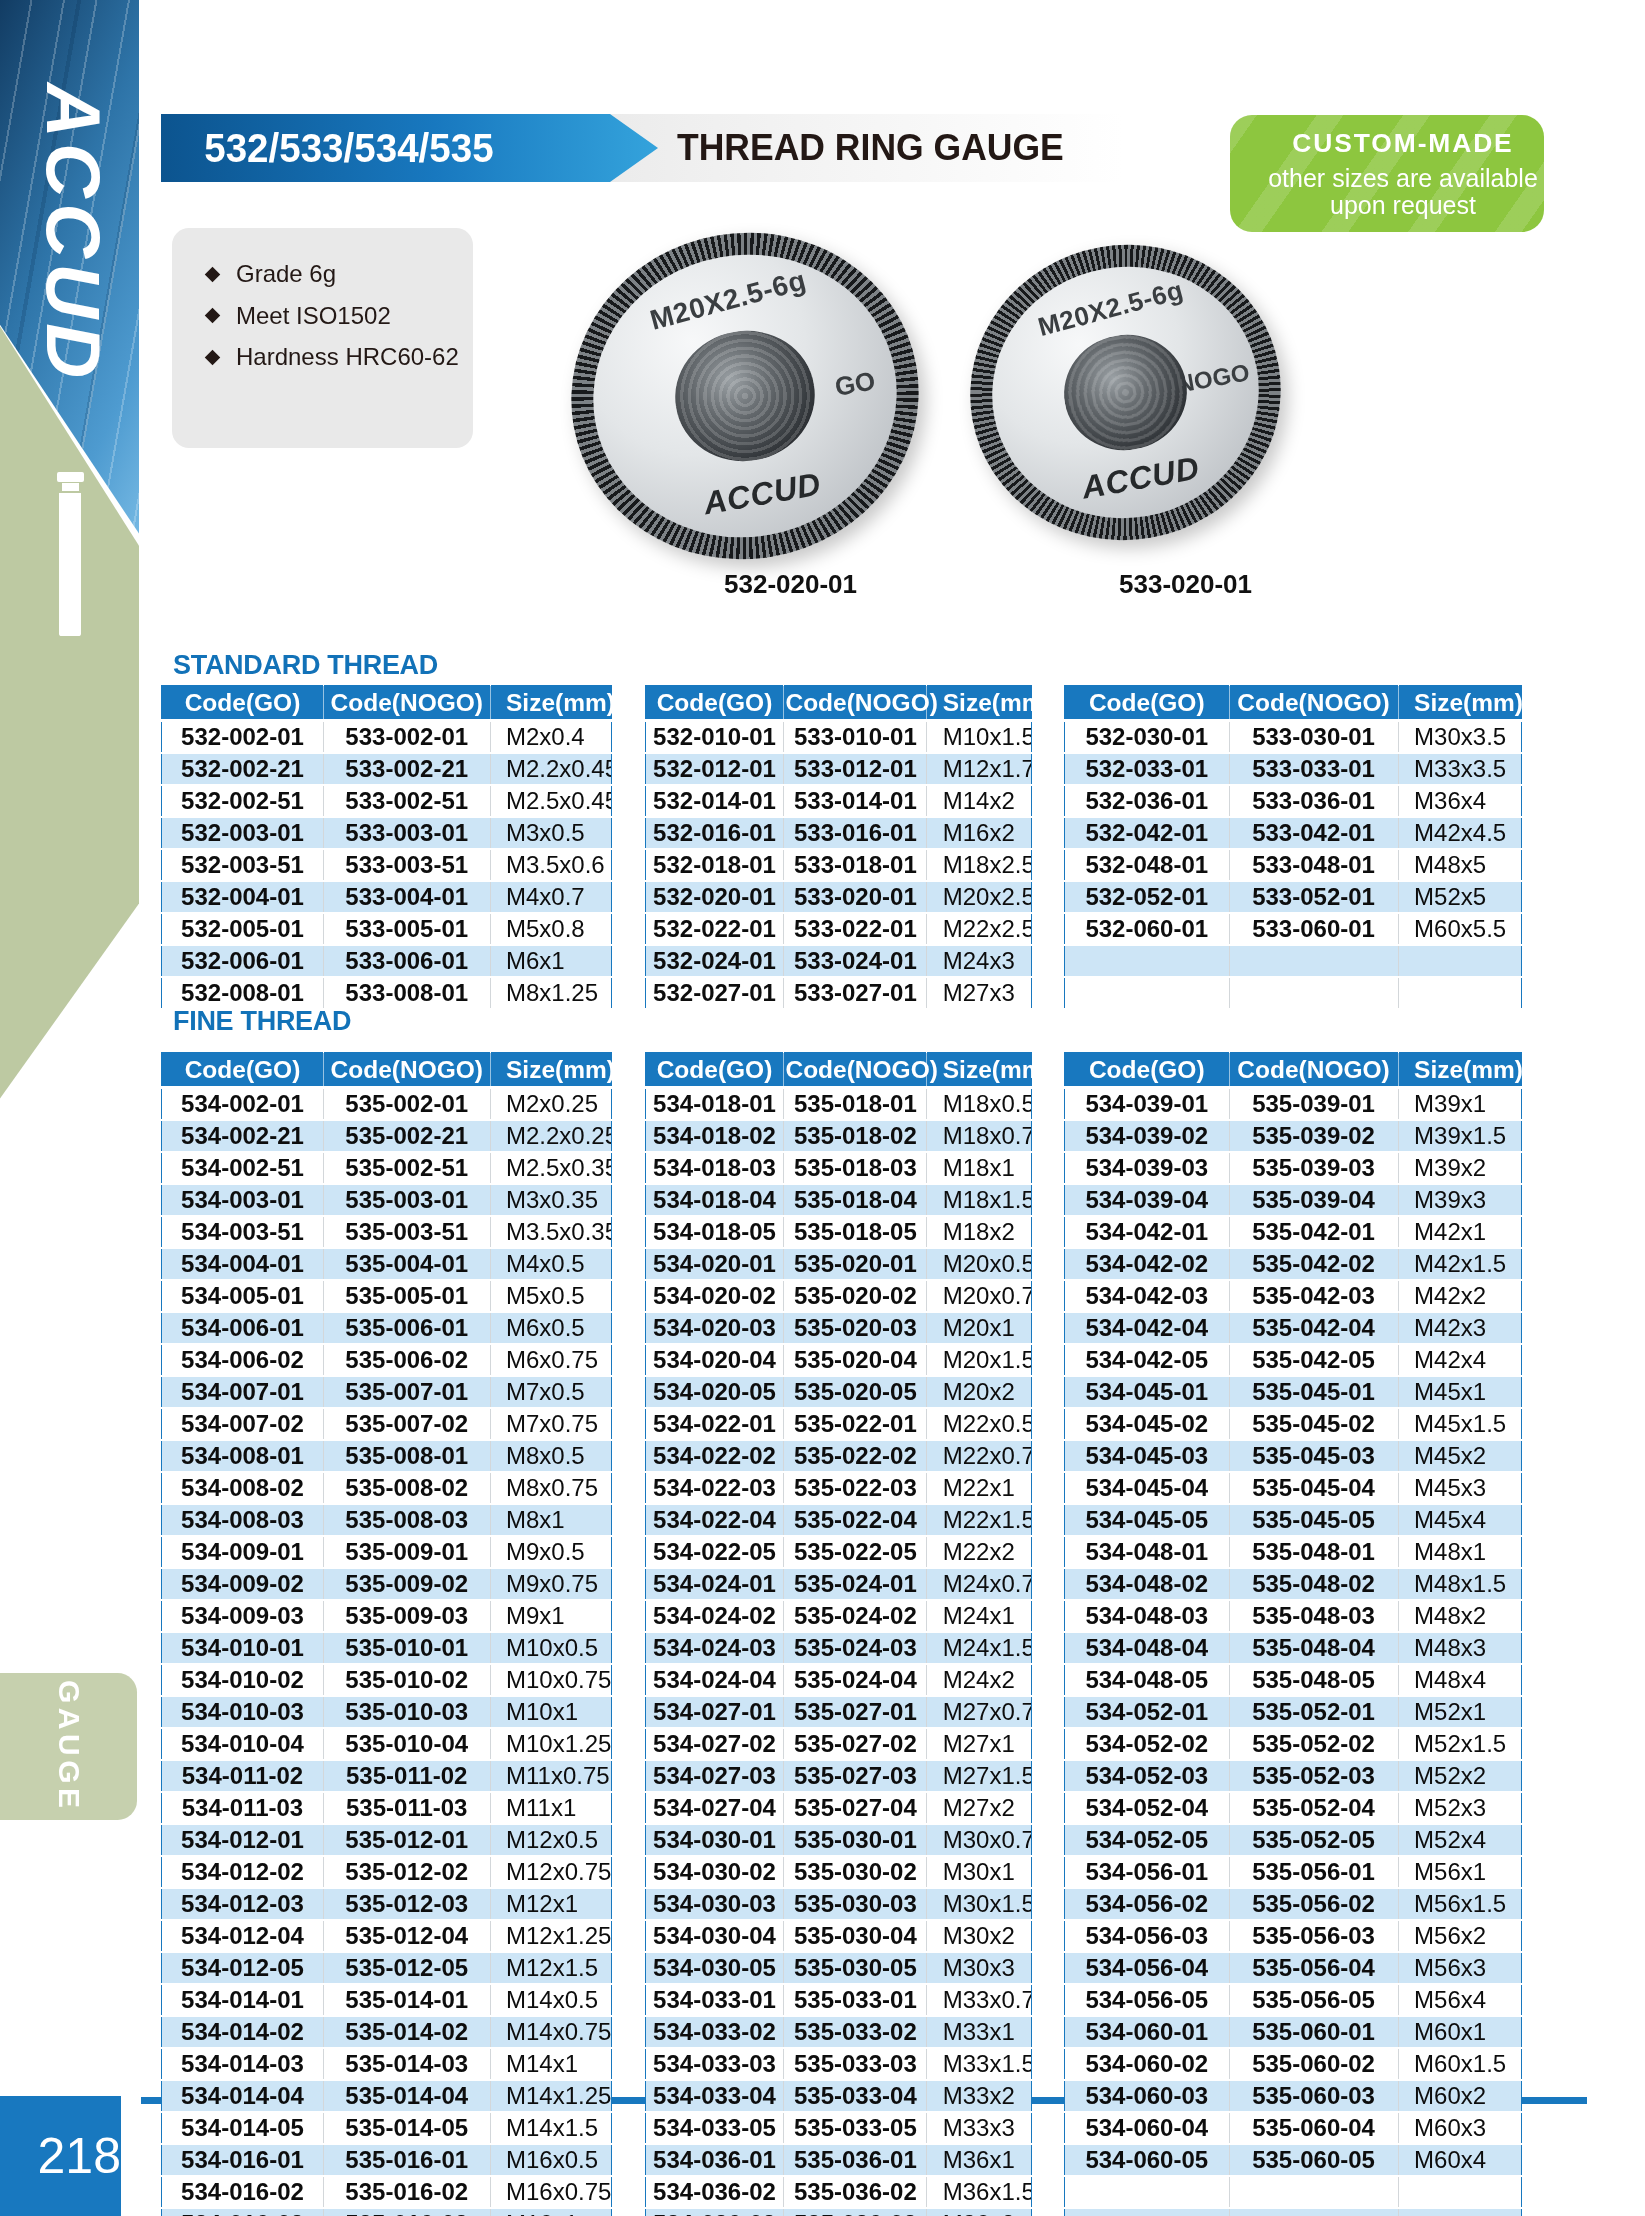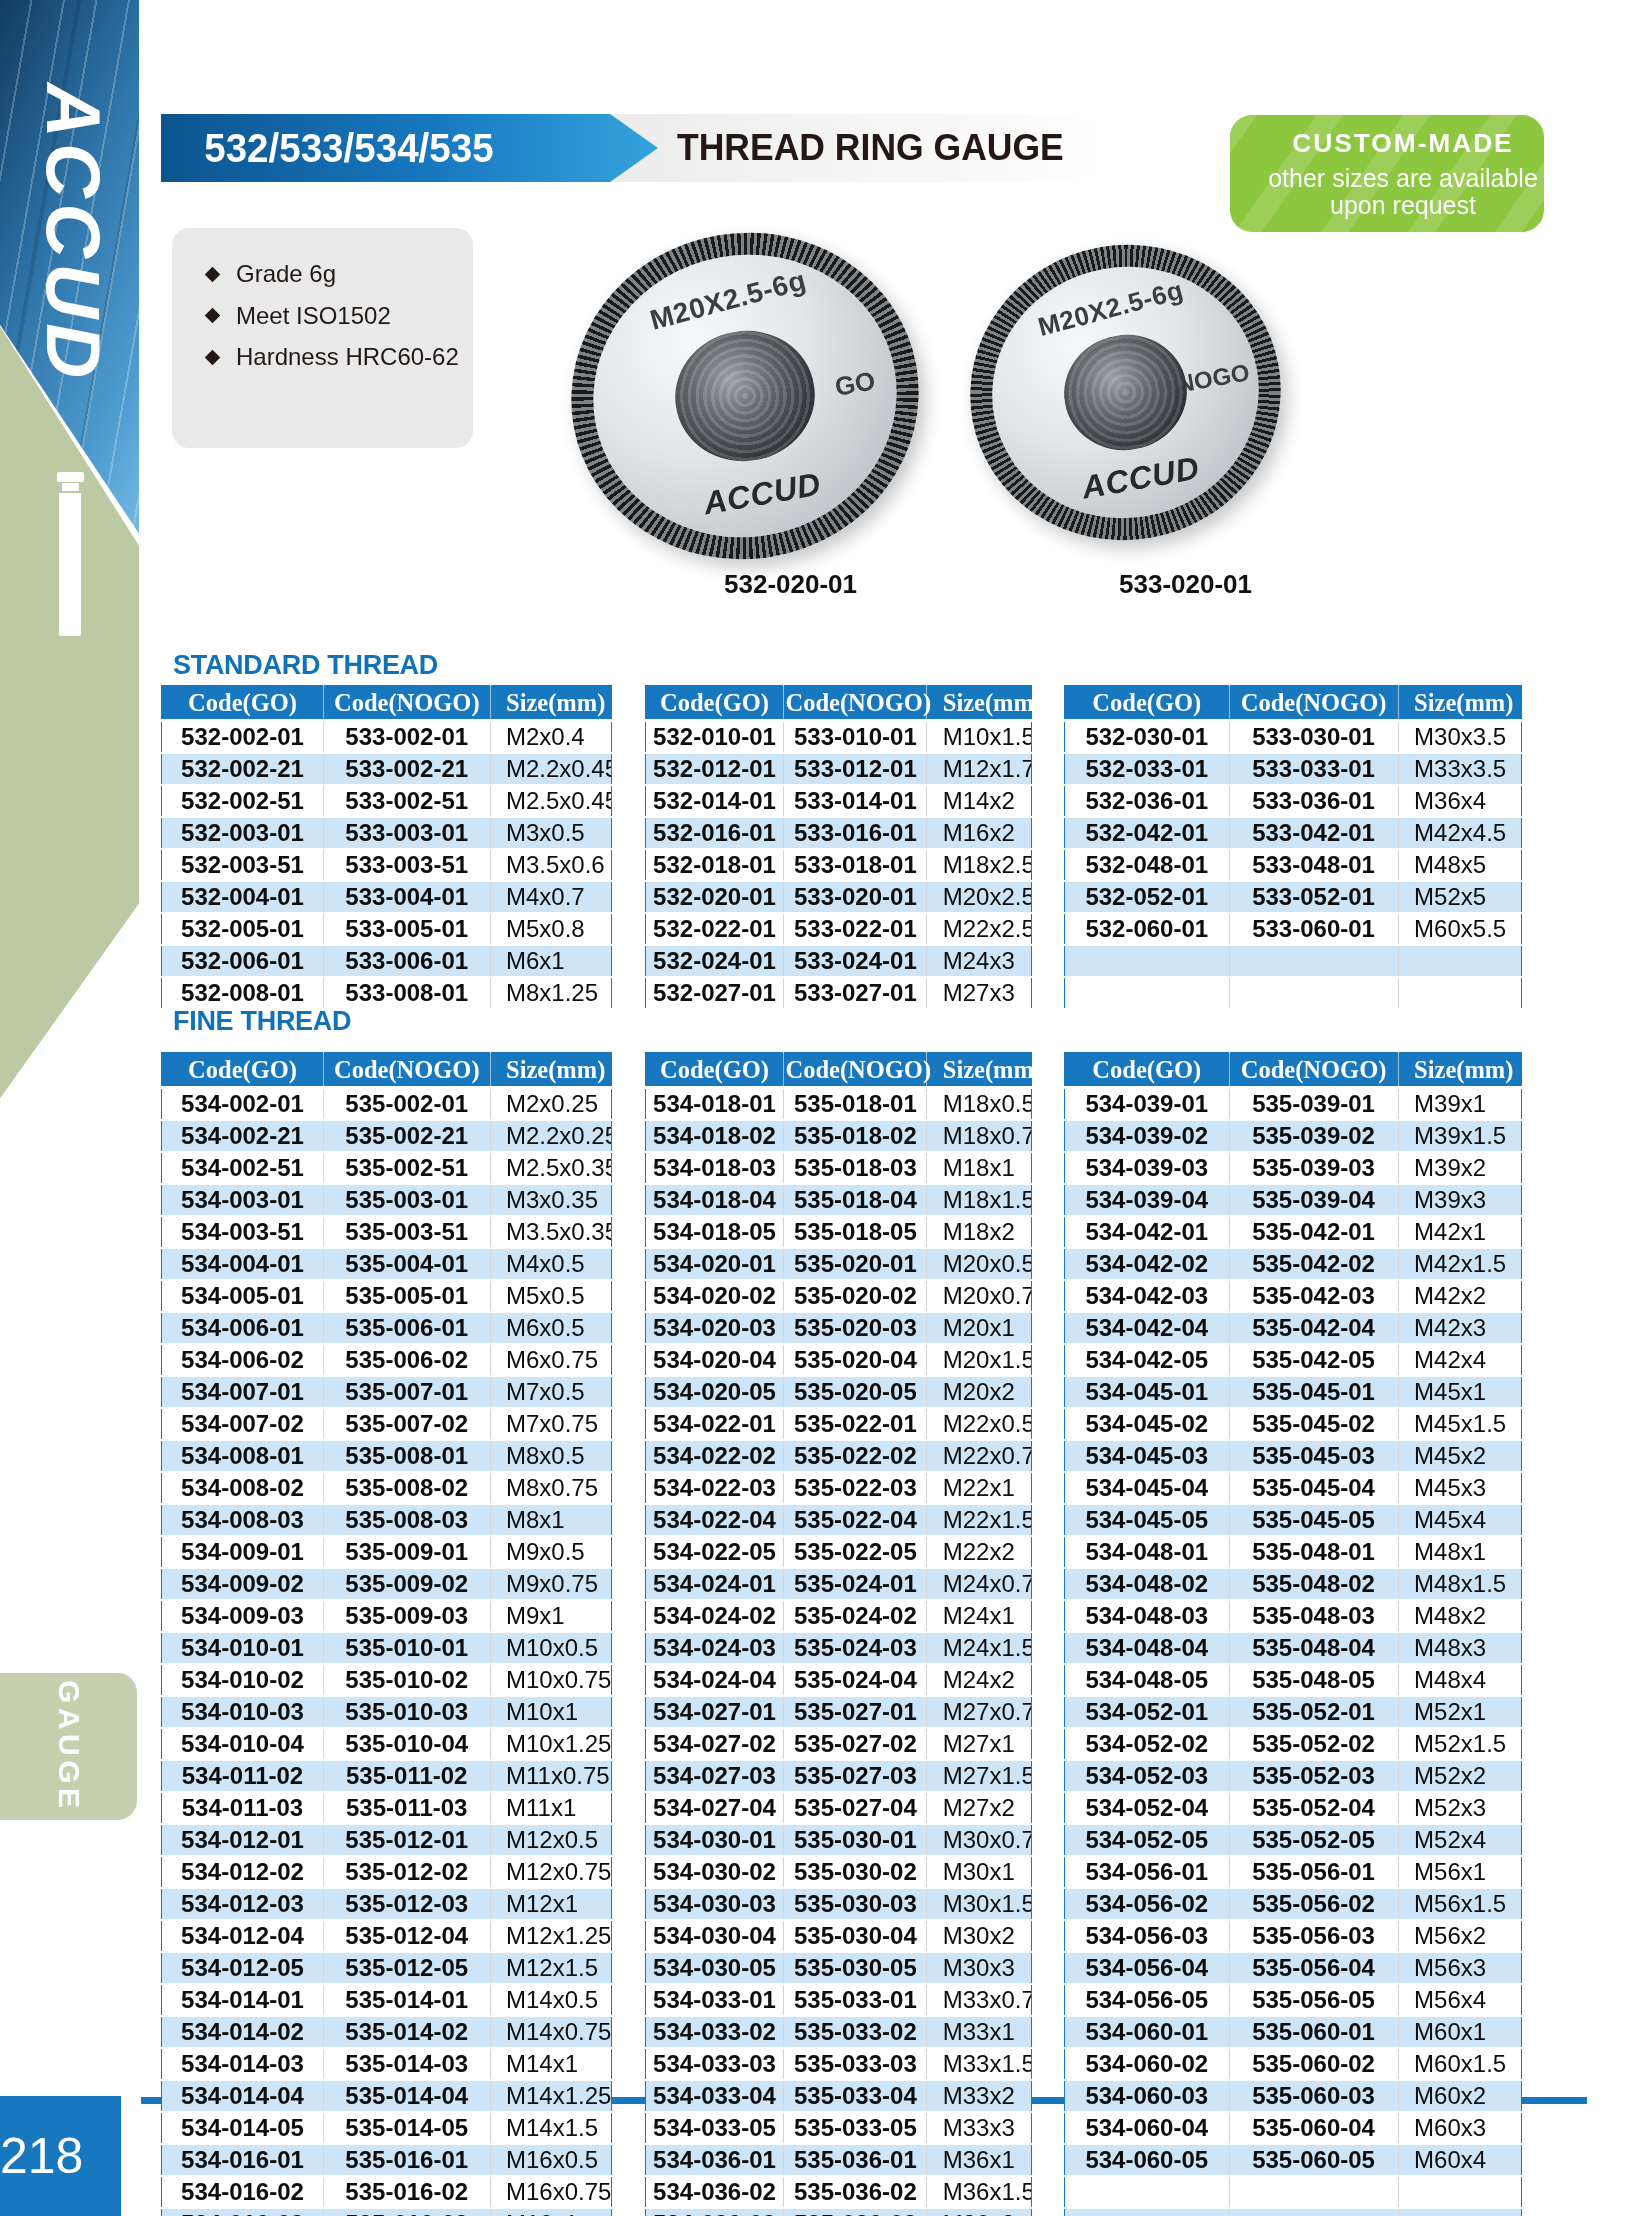--- a/index.html
+++ b/index.html
@@ -20,21 +20,21 @@
     clip-path:polygon(0 2%,100% 29%,100% 73%,0 97%);}
   .plug-icon i{position:absolute;background:#fff;display:block;}
   .plug-icon .cap{left:57px;top:472px;width:27px;height:9.7px;border-radius:1.9px;}
   .plug-icon .neck{left:62px;top:483px;width:17px;height:8.4px;}
   .plug-icon .stem{left:59px;top:493px;width:22px;height:143px;border-radius:0 0 2.6px 2.6px;}
   .gauge-tab{position:absolute;left:0;top:1673px;width:137px;height:147px;background:var(--tabgreen);
     border-radius:0 19.3px 19.3px 0;display:flex;align-items:center;justify-content:center;}
   .gauge-tab .vtext{writing-mode:vertical-rl;text-orientation:sideways;font-weight:bold;
     font-size:30px;letter-spacing:4.5px;color:#fff;}
   .page-num{position:absolute;left:0;top:2096px;width:121px;height:120px;background:var(--blue);
-    display:flex;align-items:center;justify-content:flex-start;color:#fff;font-size:50px;}
+    display:flex;align-items:center;justify-content:flex-end;color:#fff;font-size:50px;}
   .bottom-rule{position:absolute;left:141px;top:2097px;width:1446px;height:7px;background:var(--blue);}
 
   
   .banner{position:absolute;left:161px;top:114px;width:961px;height:68px;
     background:linear-gradient(90deg,#d6d6d6 0%,#efefef 55%,#ffffff 100%);}
   .banner-blue{position:absolute;left:0;top:0;width:497px;height:68px;display:flex;align-items:center;
     background:linear-gradient(90deg,#0c548f 0%,#1878bf 55%,#34a3dc 100%);
     clip-path:polygon(0 0,calc(100% - 48px) 0,100% 50%,calc(100% - 48px) 100%,0 100%);}
   .banner-blue span{padding-left:46px;font-size:41px;font-weight:900;color:#fff;transform:scaleX(.94);
     transform-origin:left;letter-spacing:0;}
@@ -89,21 +89,21 @@
   .t-fine{top:1006px;}
   .tables{position:absolute;left:161px;width:1361px;display:flex;justify-content:space-between;
     align-items:flex-start;}
   .tables.std{top:685px;}
   .tables.fine{top:1052px;}
   table.gtable{border-collapse:collapse;table-layout:fixed;background:#fff;
     border:1.9px solid var(--blue);}
   .w1{width:451px;}.w2{width:387px;}.w3{width:458px;}
   .gtable col.cgo{width:36%;}.gtable col.cnogo{width:37%;}.gtable col.csize{width:27%;}
   .gtable th{background:var(--blue);color:#fff;font-weight:bold;font-size:24.5px;height:31px;
-    border-bottom:3.9px solid #fff;border-right:1.3px solid rgba(255,255,255,.55);text-align:center;font-family:Liberation Serif, serif;}
+    border-bottom:3.9px solid #fff;border-right:1.3px solid rgba(255,255,255,.55);text-align:center;}
   .gtable th:last-child{border-right:none;}
   .gtable th.hsize{text-align:left;padding-left:15.5px;}
   .gtable td{font-size:24px;text-align:center;border-bottom:2.6px solid #fff;
     border-right:1.3px solid #d3d7da;color:#0d0d0d;overflow:hidden;white-space:nowrap;}
   .std .gtable td{height:26.4px;}
   .fine .gtable td{height:26px;}
   .gtable td:last-child{border-right:none;}
   .gtable td.c0,.gtable td.c1{font-weight:bold;}
   .gtable td.c2{text-align:left;padding-left:15.5px;font-weight:normal;}
   .gtable tr.alt td{background:var(--rowblue);}

